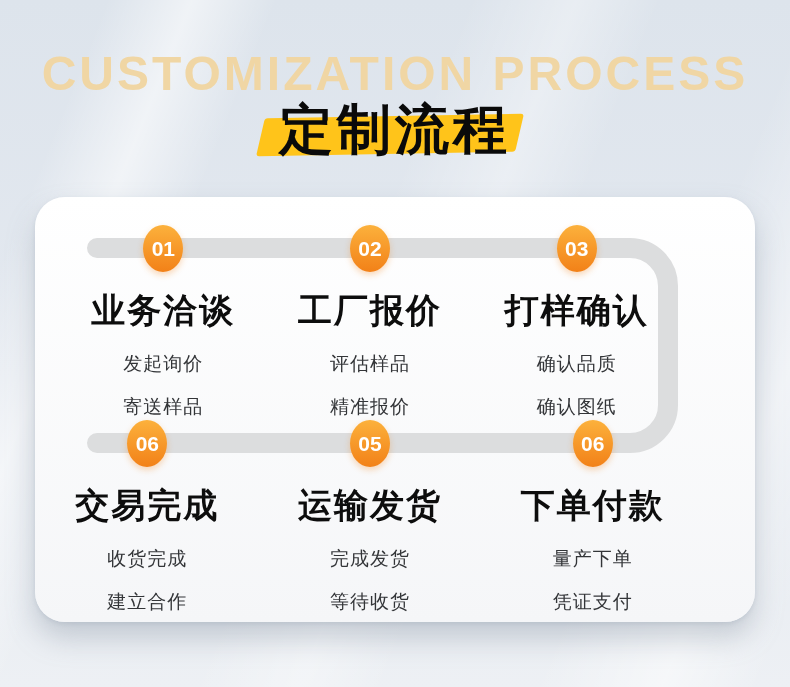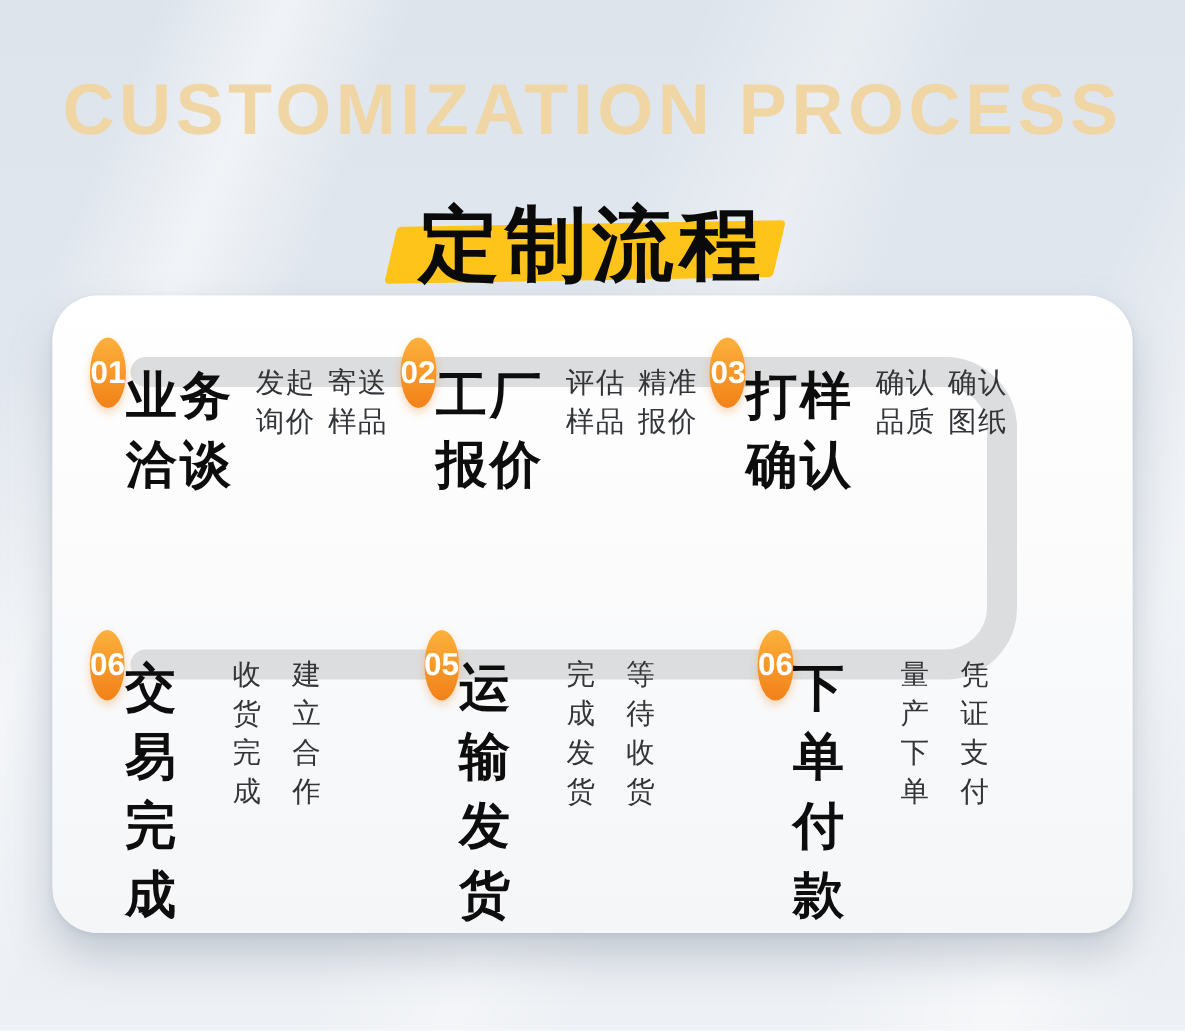--- a/index.html
+++ b/index.html
@@ -30,21 +30,20 @@
   .title-wrap {
     position: absolute;
     top: 94px;
     left: 0;
     width: 790px;
     text-align: center;
   }
   .title-inner {
     position: relative;
     display: inline-block;
-    margin-top: 33px;
   }
   .title-highlight {
     position: absolute;
     left: -18px;
     right: -8px;
     top: 22px;
     height: 38px;
     background: var(--highlight-yellow, #ffc41a);
     transform: skewX(-14deg) rotate(-1deg);
     border-radius: 3px;
@@ -83,21 +82,22 @@
     position: absolute;
     left: 25px;
     width: 620px;
     display: flex;
   }
   .row1 { top: 28px; }
   .row2 { top: 223px; gap: 48px; }
   .step {
     flex: 1;
     display: flex;
-    flex-direction: row;
+    flex-direction: column;
+    align-items: center;
   }
   .badge {
     width: 40px;
     height: 47px;
     border-radius: 50%;
     background: linear-gradient(180deg, var(--accent-orange-light, #fcb13c) 0%, var(--accent-orange, #f28118) 100%);
     color: #ffffff;
     font-weight: bold;
     font-size: 21px;
     display: flex;

